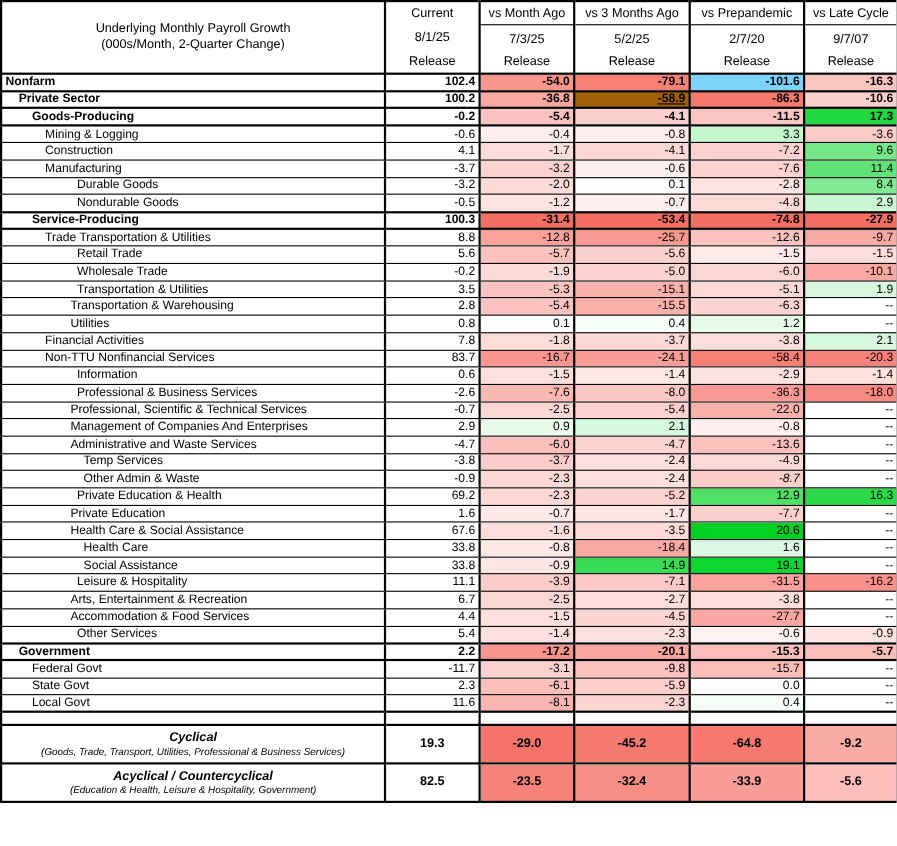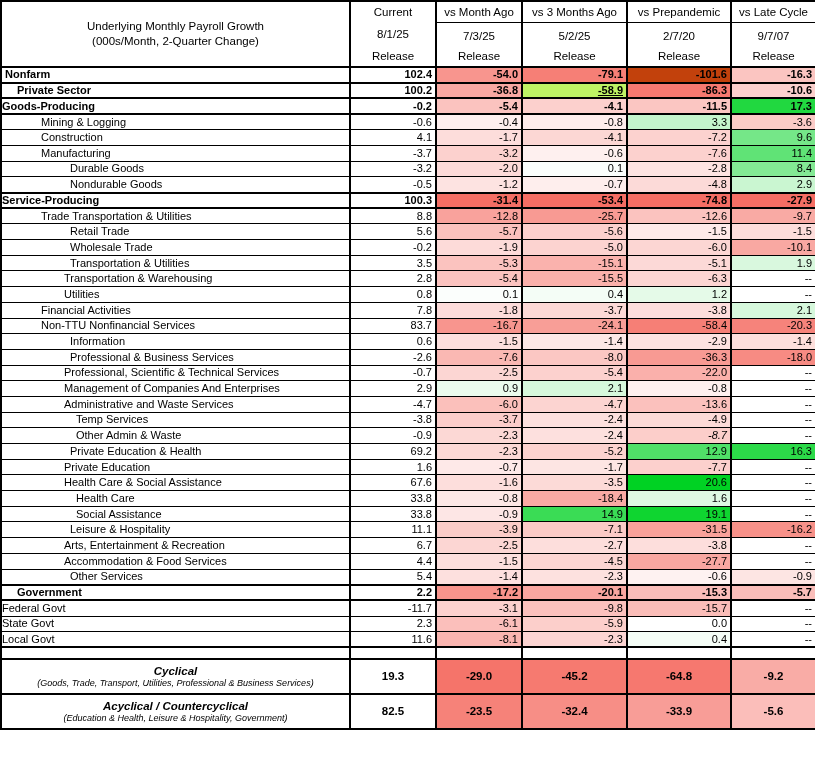--- a/index.html
+++ b/index.html
@@ -9,21 +9,21 @@
   thead th{border-bottom-width:2px;height:62px;font-weight:normal;vertical-align:middle;background:#FFFFFF;}
   .hcell{display:flex;flex-direction:column;justify-content:space-between;align-items:center;height:58px;padding:3px 0 3px;}
   .h1,.h2,.h3{width:100%;text-align:center;font-size:11.5px;line-height:14px;}
   .vs .h1{border-bottom:1px solid #000;padding-bottom:3px;}
   .titlecell{display:flex;flex-direction:column;justify-content:center;align-items:center;height:58px;}
   .t1,.t2{font-size:11.5px;line-height:15px;text-align:center;}
   tbody td{height:15.7px;font-size:11px;line-height:13px;vertical-align:middle;background:#FFFFFF;}
   td.lbl{text-align:left;}
   td.val{text-align:right;padding-right:3px;}
   tr.section td{font-weight:bold;border-top-width:2px;border-bottom-width:2px;}
-  .ind0{padding-left:3px}.ind1{padding-left:15px}.ind2{}
+  .ind0{padding-left:3px}.ind1{padding-left:15px}.ind2{padding-left:27px}
   .ind3{padding-left:39px}.ind4{padding-left:68px}.ind5{padding-left:62px}.ind6{padding-left:74px}
   tr.spacer td{height:12px;border-top-width:2px;border-bottom-width:2px;}
   tr.summary td{height:35px;border-top-width:2px;border-bottom-width:2px;font-weight:bold;}
   tr.summary td.val{text-align:center;padding-right:0;font-size:11.5px;}
   .sumlbl{display:flex;flex-direction:column;justify-content:center;align-items:center;height:100%;}
   .sl1{font-weight:bold;font-style:italic;font-size:11.5px;line-height:14px;}
   .sl2{font-weight:normal;font-style:italic;font-size:9px;line-height:11px;}
 </style>
 </head>
 <body>
@@ -82,28 +82,28 @@
           </div>
         </th>
       </tr>
     </thead>
     <tbody>
         <tr class="section">
           <td class="lbl ind0">Nonfarm</td>
           <td class="val">102.4</td>
           <td class="val" style="background: rgb(248, 149, 142);">-54.0</td>
           <td class="val" style="background: rgb(246, 127, 118);">-79.1</td>
-          <td class="val" style="background: #c2410c;">-101.6</td>
+          <td class="val" style="background: #7dd3fc;">-101.6</td>
           <td class="val" style="background: rgb(251, 197, 193);">-16.3</td>
         </tr>
         <tr class="section">
           <td class="lbl ind1">Private Sector</td>
           <td class="val">100.2</td>
           <td class="val" style="background: rgb(249, 168, 162);">-36.8</td>
-          <td class="val" style="background: #bef264; text-decoration: underline;">-58.9</td>
+          <td class="val" style="background: #a16207; text-decoration: underline;">-58.9</td>
           <td class="val" style="background: rgb(246, 121, 112);">-86.3</td>
           <td class="val" style="background: rgb(252, 208, 205);">-10.6</td>
         </tr>
         <tr class="section">
           <td class="lbl ind2">Goods-Producing</td>
           <td class="val">-0.2</td>
           <td class="val" style="background: rgb(251, 195, 191);">-5.4</td>
           <td class="val" style="background: rgb(252, 208, 205);">-4.1</td>
           <td class="val" style="background: rgb(251, 198, 194);">-11.5</td>
           <td class="val" style="background: rgb(33, 216, 64);">17.3</td>

